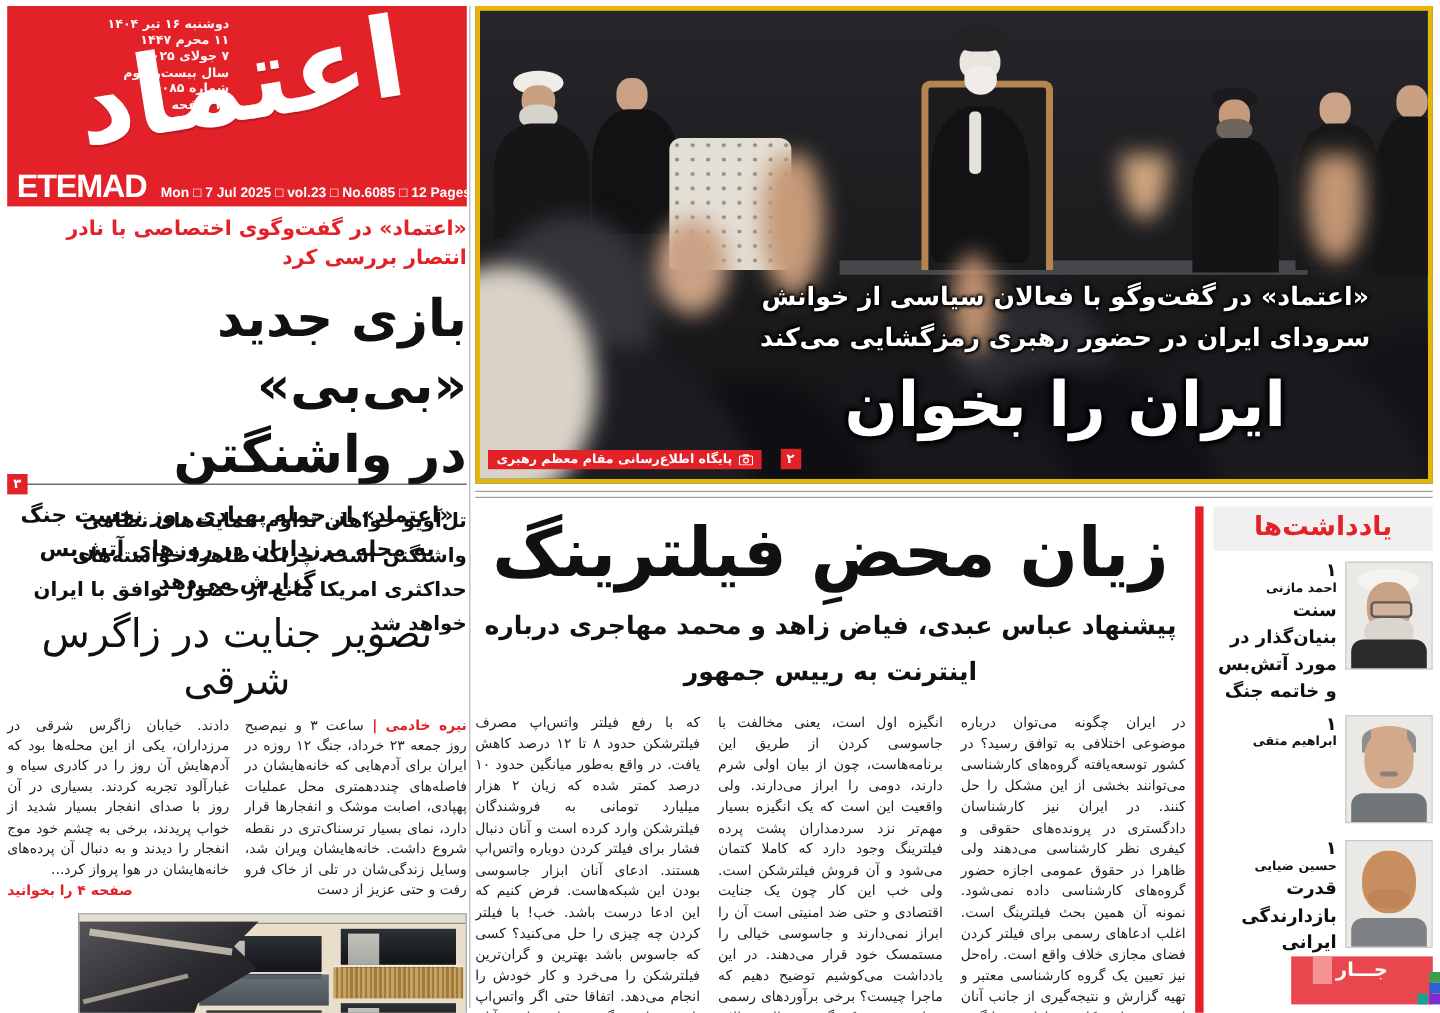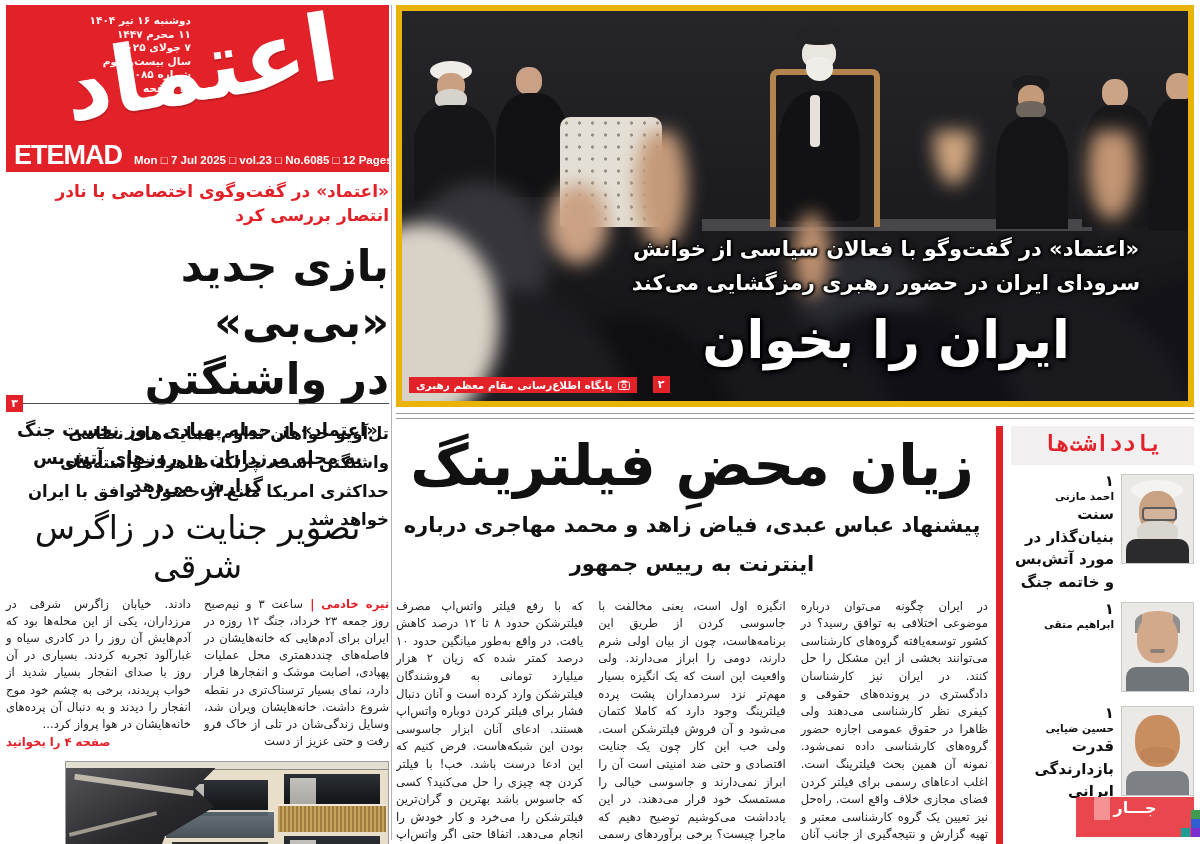--- a/index.html
+++ b/index.html
@@ -55,21 +55,21 @@
   .balc .rail.glass{background:linear-gradient(#5c6a74,#3c464e);opacity:.92;}
   .b-damage{position:absolute;left:0;top:6px;width:150px;height:132px;
     background:linear-gradient(150deg,#55555a 0%,#2a2a2e 45%,#121214 100%);
     clip-path:polygon(0 0,100% 0,86% 16%,99% 30%,66% 52%,54% 88%,18% 100%,0 74%);}
   .b-debris{position:absolute;left:8px;top:20px;width:120px;height:6px;background:#d9d2c3;transform:rotate(8deg);opacity:.8;}
   .b-debris2{position:absolute;left:2px;top:60px;width:90px;height:4px;background:#cfc6b4;transform:rotate(-14deg);opacity:.7;}
 
   
   .main{position:absolute;left:396px;top:5px;width:798px;height:835px;}
 
-  .photo{position:relative;height:390px;background:#0369a1;overflow:hidden;border:6px solid #eab308;}
+  .photo{position:relative;height:390px;background:#0369a1;overflow:hidden;border:4px solid #eab308;}
   .photo-bg{position:absolute;inset:0;
     background:linear-gradient(#26262a,#1b1b1e 55%,#141416),
     repeating-linear-gradient(93deg,rgba(255,255,255,.03) 0 3px,transparent 3px 15px);}
   .stage{position:absolute;left:300px;top:208px;width:390px;height:12px;background:#46464b;}
   .fig{position:absolute;border-radius:45%;}
   .chair{position:absolute;left:368px;top:58px;width:98px;height:152px;border:6px solid #b5854f;border-bottom:none;border-radius:8px 8px 0 0;background:#1c1c1f;}
   .leader-body{position:absolute;left:376px;top:80px;width:82px;height:130px;background:#121214;border-radius:42% 42% 8px 8px;}
   .leader-shawl{position:absolute;left:408px;top:84px;width:10px;height:52px;background:#e6e2db;border-radius:4px;}
   .leader-head{position:absolute;left:400px;top:28px;width:34px;height:30px;background:#e9e5df;border-radius:45%;}
   .leader-beard{position:absolute;left:404px;top:46px;width:27px;height:24px;background:#f0ede8;border-radius:40% 40% 50% 50%;}
@@ -106,21 +106,21 @@
   .below{display:flex;margin-top:7px;height:426px;}
   .notes-sidebar{width:183px;flex:none;overflow:hidden;}
   .redbar{width:7px;flex:none;background:#e32128;margin-left:8px;margin-right:8px;}
   .filter-story{flex:1;overflow:hidden;}
 
   .filter-headline{font-weight:bold;font-size:57px;text-align:center;margin-top:6px;letter-spacing:-2px;}
   .filter-subhead{font-weight:bold;font-size:21px;text-align:center;line-height:1.85;margin-top:8px;}
   .filter-body{display:flex;gap:15px;margin-top:14px;text-align:justify;}
   .filter-col{flex:1;font-size:11.6px;line-height:17.6px;color:#222;}
 
-  .notes-header{background:#f1eff0;color:#e32128;font-weight:bold;font-size:22px;text-align:center;padding:5px 0 7px;font-family:Liberation Mono, monospace;}
+  .notes-header{background:#f1eff0;color:#e32128;font-weight:bold;font-size:22px;text-align:center;padding:5px 0 7px;}
   .note-item{display:flex;gap:7px;margin-top:9px;min-height:95px;}
   .note-photo{width:71px;height:88px;flex:none;position:relative;overflow:hidden;background:#ebe9e6;border:1px solid #c9c9c9;}
   .note-text{flex:1;min-width:0;}
   .note-marker{font-weight:bold;font-size:15px;line-height:1;}
   .note-author{font-size:10.5px;font-weight:bold;margin-top:1px;}
   .note-title{font-size:15px;font-weight:bold;line-height:1.5;margin-top:1px;}
 
   
   .ph{position:absolute;}
   .ph-body{left:4px;right:4px;bottom:0;height:24px;border-radius:10px 10px 0 0;}

